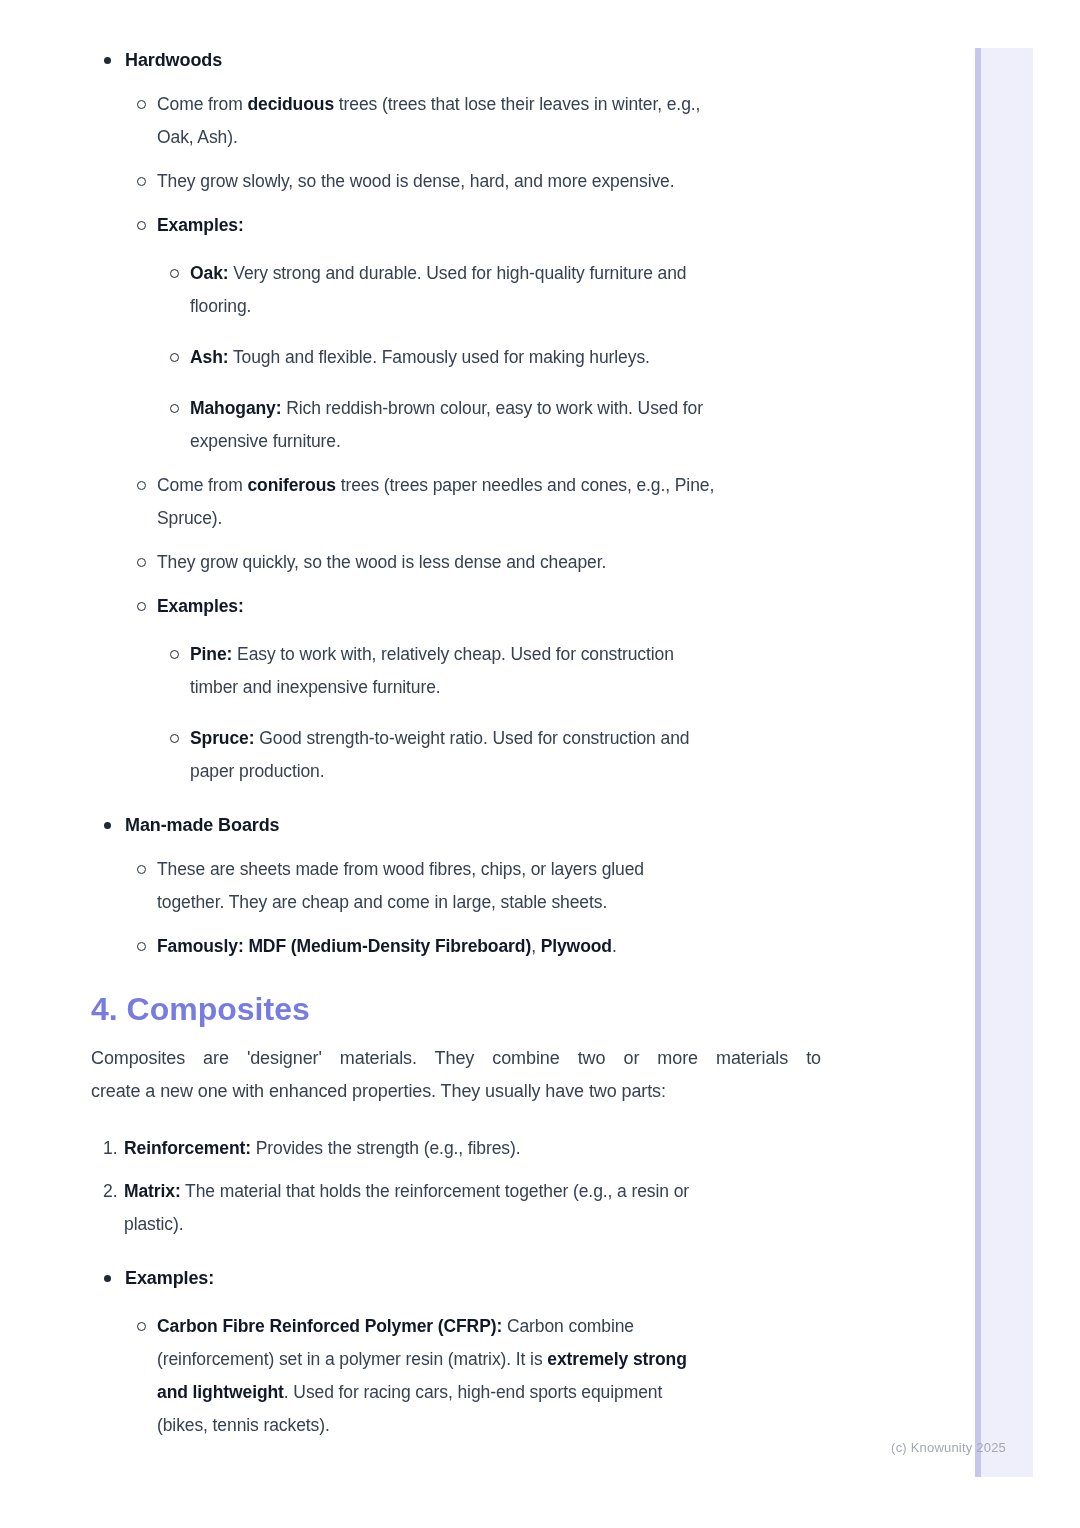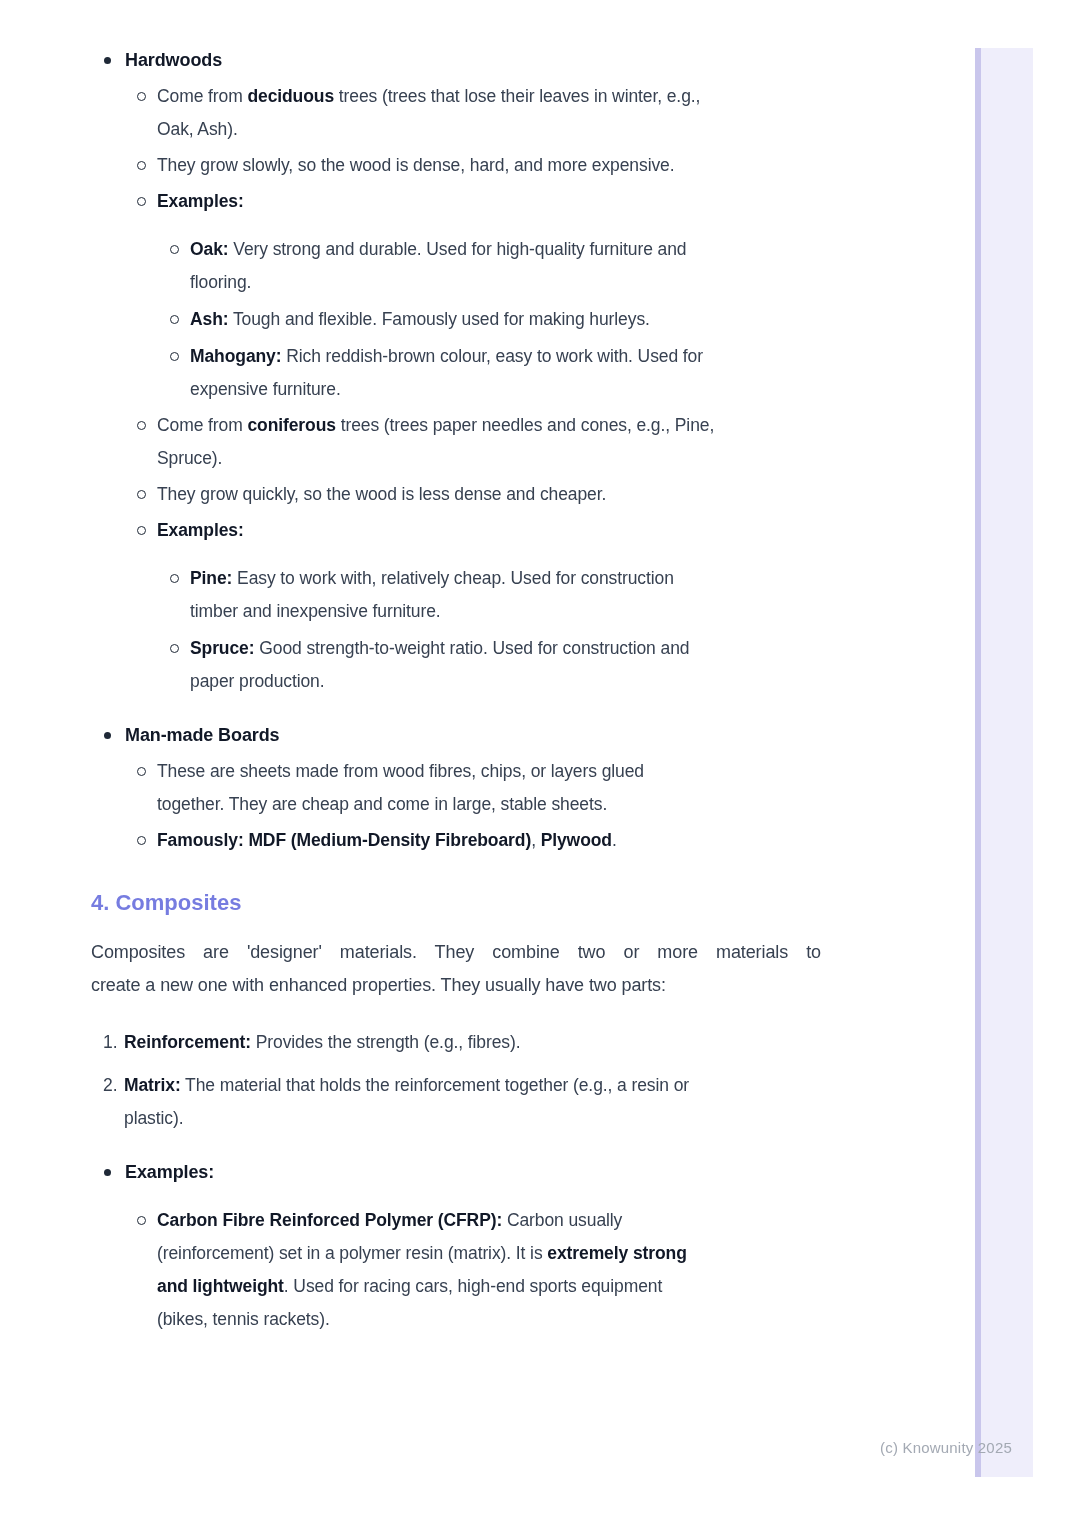--- a/index.html
+++ b/index.html
@@ -15,48 +15,48 @@
   body{
     width:1080px;height:1528px;position:relative;overflow:hidden;
     font-family:"Liberation Sans","DejaVu Sans",sans-serif;
     color:var(--ink);
   }
   .accent-bar{
     position:absolute;left:975px;top:48px;width:58px;height:1429px;
     background:var(--bar-fill);border-left:6px solid var(--bar-edge);
   }
   .watermark{
-    position:absolute;top:1440px;right:68px;z-index:2;
-    font-size:15px;line-height:16px;color:var(--watermark);letter-spacing:0.2px;
+    position:absolute;top:1440px;right:74px;z-index:2;
+    font-size:13px;line-height:16px;color:var(--watermark);letter-spacing:0.2px;
   }
   main.content{
     position:relative;z-index:1;
     width:1076px;padding:44px 255px 0 91px;
   }
   .t{
     font-size:17.5px;line-height:33px;letter-spacing:-0.1px;color:var(--ink);
   }
   .t strong{color:var(--ink-bold);font-weight:700;}
   .li{position:relative;}
   .li.d1{padding-left:34px;margin-top:21px;}
   .li.d1 .t{font-size:18px;font-weight:700;color:var(--ink-bold);}
-  .li.d2{padding-left:66px;margin-top:3px;}
-  .li.d3{padding-left:99px;margin-top:4px;}
+  .li.d2{padding-left:66px;margin-top:11px;}
+  .li.d3{padding-left:99px;margin-top:18px;}
   .li.g20{}
   .li.g24{margin-top:24px;}
   .li.mt0{margin-top:15px;}
   .m{position:absolute;display:block;}
   .disc{left:13px;top:13px;width:7px;height:7px;border-radius:50%;background:#1F2937;}
   .circ{width:9px;height:9px;border:1.8px solid #1F2937;border-radius:50%;top:12px;}
   .c2{left:46px;}
   .c3{left:79px;}
   .li.num{padding-left:33px;}
   .num-m{left:12px;top:0;font-size:17.5px;line-height:33px;color:var(--ink);}
   .h2{
-    font-size:22px;line-height:36px;font-weight:700;color:var(--accent);
+    font-size:32px;line-height:36px;font-weight:700;color:var(--accent);
     margin-top:28px;margin-bottom:15px;
   }
   .p{font-size:18px;line-height:33px;letter-spacing:-0.1px;color:var(--ink);}
   .p.jline{text-align:justify;text-align-last:justify;}
 </style>
 </head>
 <body>
 
 <div class="accent-bar"></div>
 <div class="watermark">(c) Knowunity 2025</div>
@@ -138,16 +138,16 @@
     <span class="m num-m">2.</span>
     <div class="t"><strong>Matrix:</strong><span> The material that holds the reinforcement together (e.g., a resin or</span><br><span>plastic).</span></div>
   </div>
 
   <div class="li d1">
     <span class="m disc"></span>
     <div class="t">Examples:</div>
   </div>
   <div class="li d2 mt0">
     <span class="m circ c2"></span>
-    <div class="t"><strong>Carbon Fibre Reinforced Polymer (CFRP):</strong><span> Carbon usually</span><br><span>(reinforcement) set in a polymer resin (matrix). It is </span><strong>extremely strong</strong><br><strong>and lightweight</strong><span>. Used for racing cars, high-end sports equipment</span><br><span>(bikes, tennis rackets).</span></div>
+    <div class="t"><strong>Carbon Fibre Reinforced Polymer (CFRP):</strong><span> Carbon combine</span><br><span>(reinforcement) set in a polymer resin (matrix). It is </span><strong>extremely strong</strong><br><strong>and lightweight</strong><span>. Used for racing cars, high-end sports equipment</span><br><span>(bikes, tennis rackets).</span></div>
   </div>
 
 </main>
 
 </body></html>

